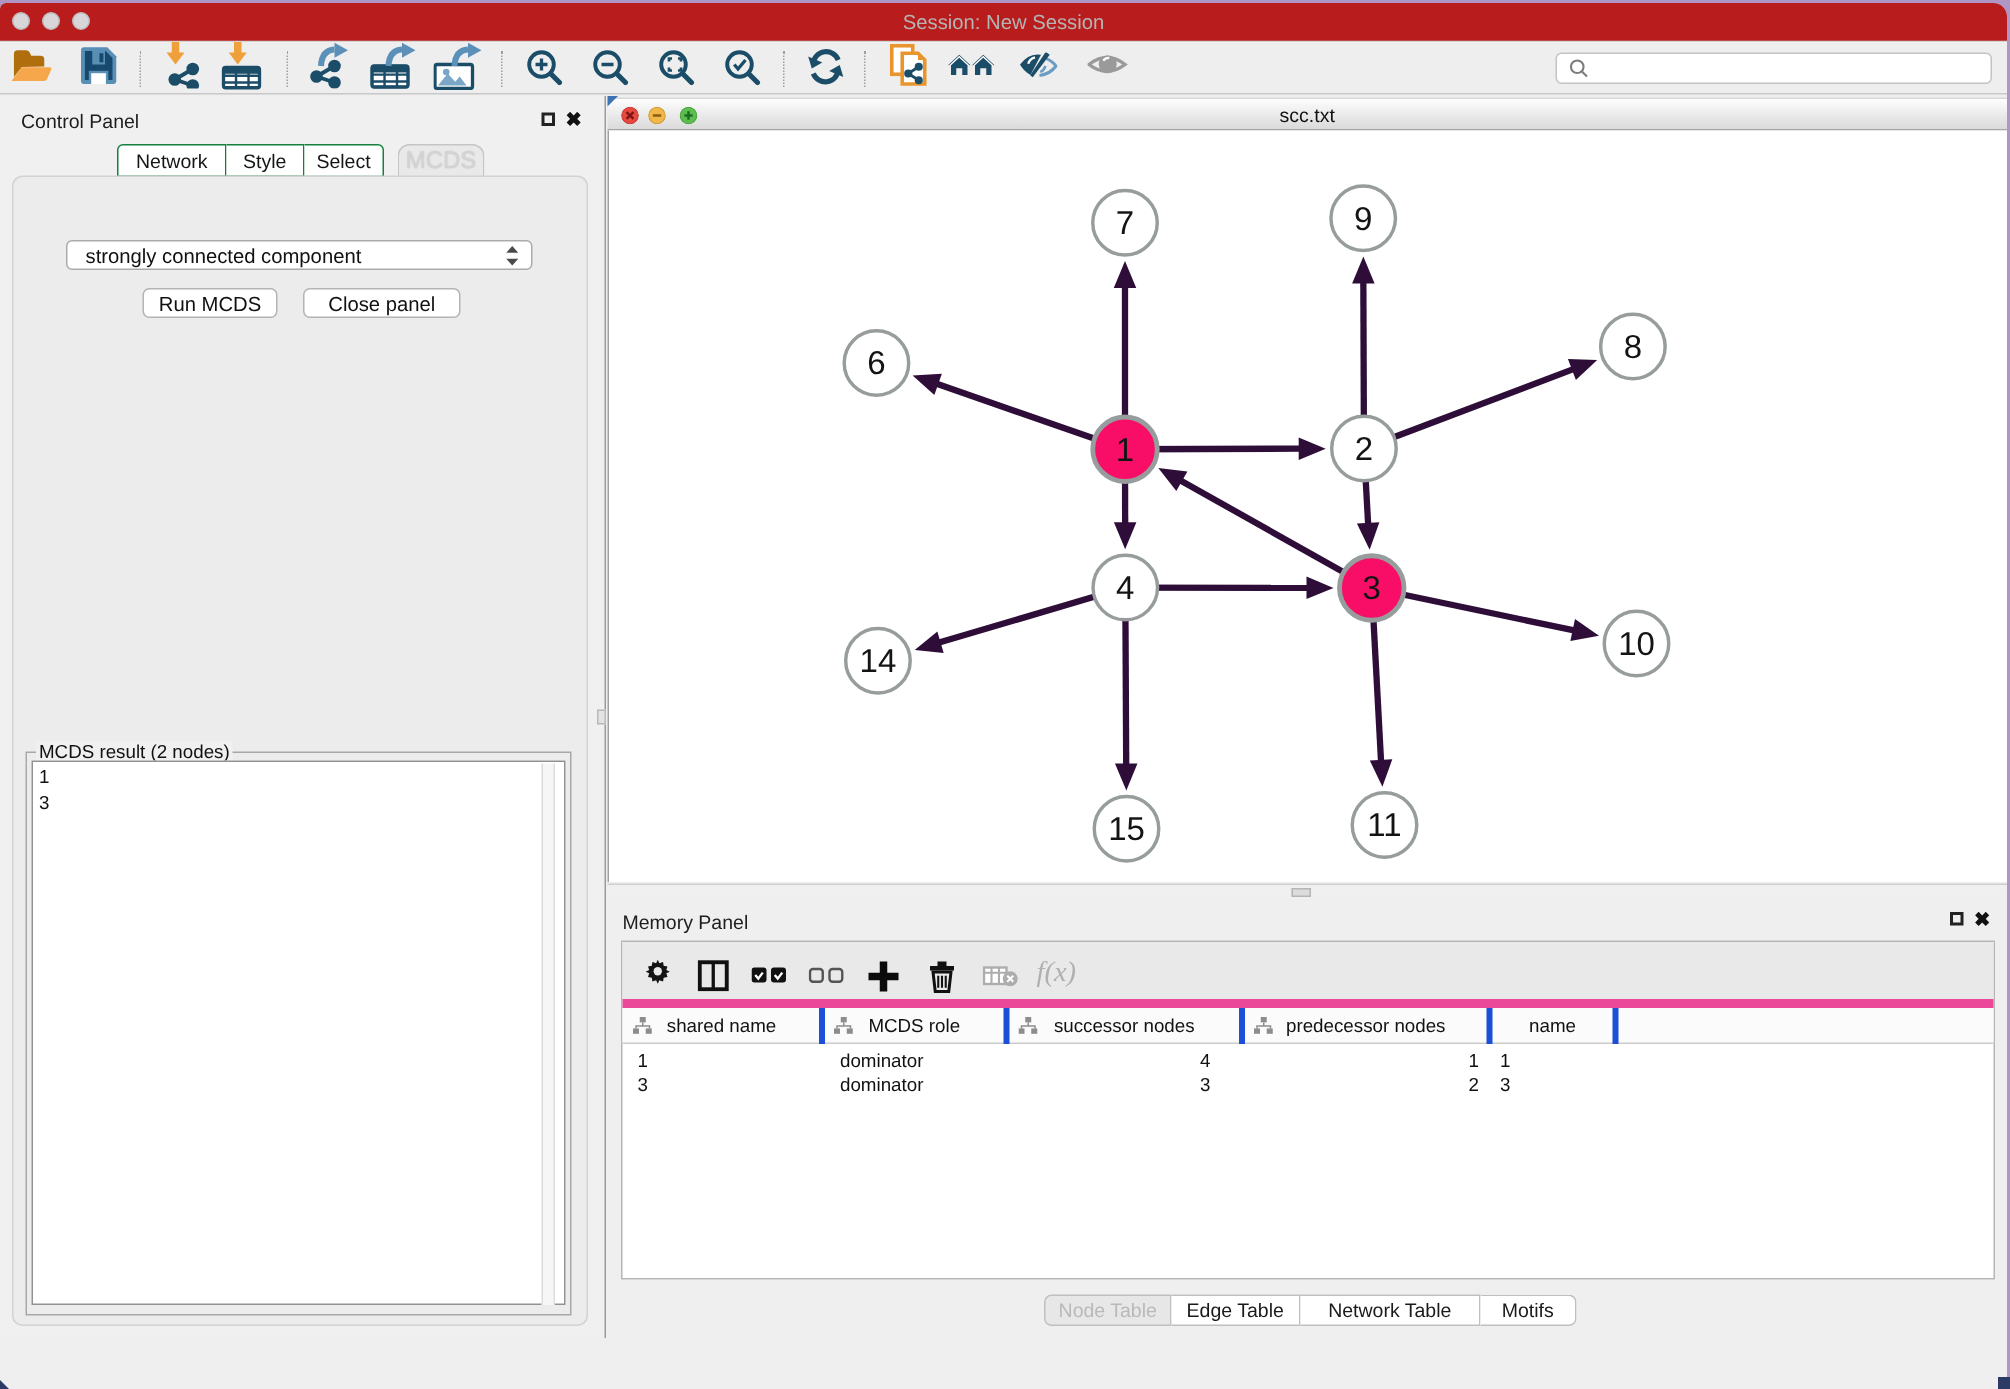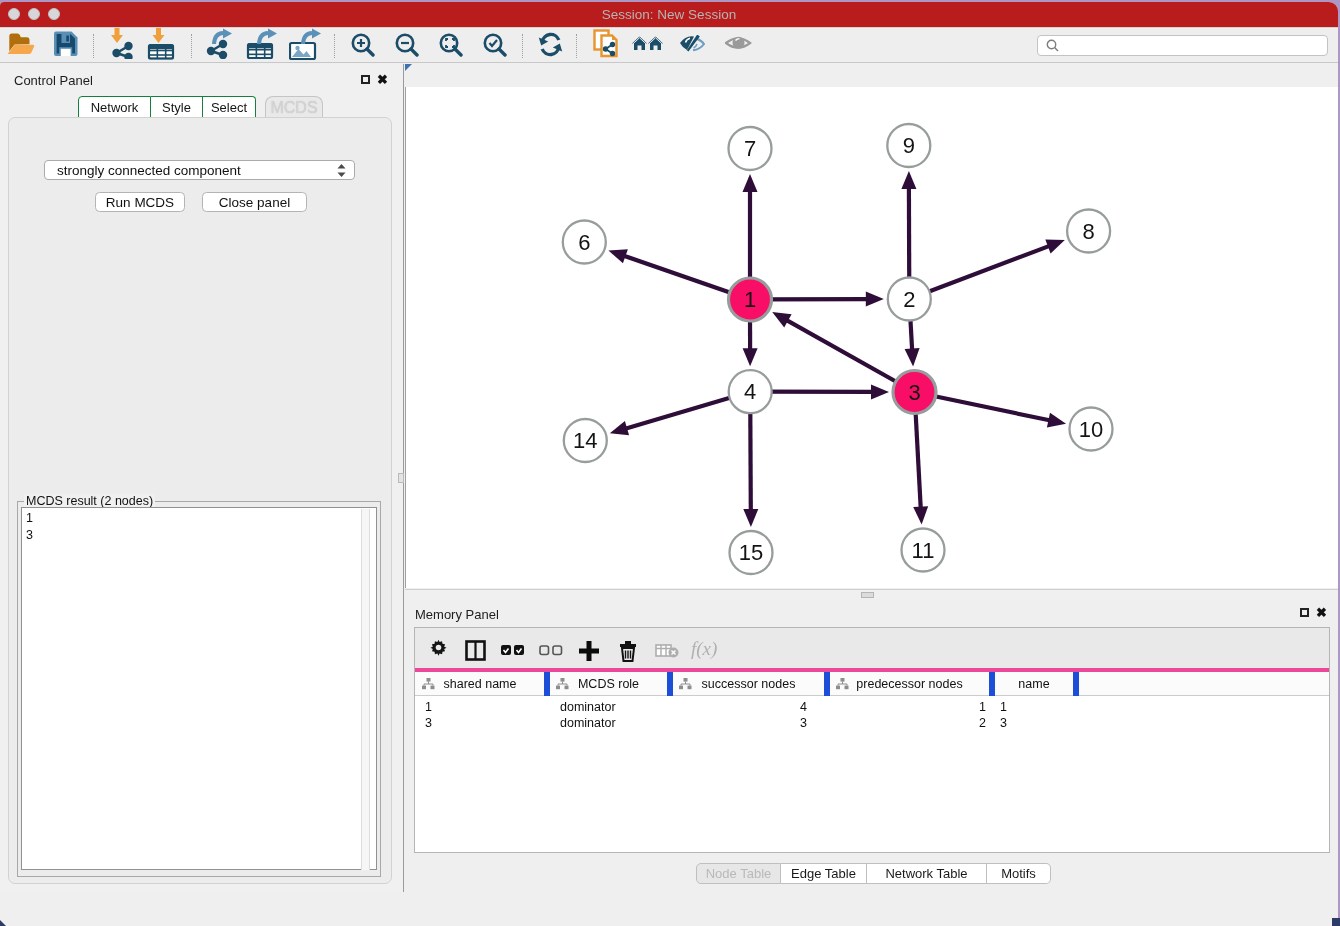--- a/index.html
+++ b/index.html
@@ -47,24 +47,24 @@
 #netcanvas{position:absolute;left:0;top:22px;width:933px;height:501px;background:#fff;
  border-left:1px solid #a0a0a0}
 .tlb{position:absolute;top:5px;width:12px;height:12px;border-radius:50%}
 #hsplit{position:absolute;left:405px;top:587px;width:933px;height:10px;background:#f0f0f0;
  border-top:1px solid #cfcfcf}
 #tpanel{position:absolute;left:405px;top:597px;width:933px;height:293px;background:#efefef}
 #tphead{position:absolute;left:10px;top:8px;font-size:13px;color:#1d1d1d}
 #tbox{position:absolute;left:9px;top:28px;width:916px;height:226px;background:#fff;
  border:1px solid #b5b5b5}
 #ttools{position:absolute;left:0;top:0;width:100%;height:44px;background:#e9e9e9;
- border-bottom:4px solid #ec4899}
+ border-bottom:6px solid #ec4899}
 #thead{position:absolute;left:0;top:44px;width:100%;height:24px;background:#fbfbfb;
  border-bottom:1px solid #cccccc}
-.hcell{position:absolute;top:0;height:24px;border-right:6px solid #1d4ed8;
+.hcell{position:absolute;top:0;height:24px;border-right:4px solid #1d4ed8;
  font-size:12.5px;color:#111;text-align:center;line-height:24px}
 .hicon{position:absolute}
 .trow{position:absolute;font-size:12.5px;color:#111;height:16px;line-height:16px}
 .btab{position:absolute;top:264px;height:21px;background:#fff;border:1px solid #bfbfbf;
  font-size:13px;color:#1a1a1a;text-align:center;line-height:20px}
 #statusbar{position:absolute;left:0;top:888px;width:1338px;height:34px;background:#eeeeee;
  border-top:1px solid #cdcdcd}
 .sbtn{position:absolute;top:7px;height:24px;background:#fdfdfd;border:1px solid #bdbdbd;
  border-radius:2px}
 </style></head><body>
@@ -249,20 +249,35 @@
   <div id="fieldset">
    <div id="legend">MCDS result (2 nodes)</div>
    <div id="resultbox">
      <div style="position:absolute;left:4px;top:2px;font-size:12.5px;color:#111;line-height:17px">1<br>3</div>
      <div style="position:absolute;right:6px;top:1px;width:9px;height:361px;background:#f6f6f6;border-left:1px solid #ddd;border-right:1px solid #ddd"></div>
    </div>
   </div>
  </div>
  <div id="vsplit-handle"></div>
  <div id="netframe">
+  <div id="nettitle">
+   <svg class="tlb" style="left:8.5px" width="12" height="12" viewBox="0 0 13 13">
+          <circle cx="6.5" cy="6.5" r="6" fill="#e8483f" stroke="#c43b33" stroke-width="0.8"></circle>
+          <path d="M4 4 L9 9 M9 4 L4 9" stroke="#7c1713" stroke-width="1.8"></path>
+        </svg>
+   <svg class="tlb" style="left:27px" width="12" height="12" viewBox="0 0 13 13">
+          <circle cx="6.5" cy="6.5" r="6" fill="#f0b848" stroke="#cf9a36" stroke-width="0.8"></circle>
+          <path d="M3.5 6.5 h6" stroke="#8a5c16" stroke-width="1.8"></path>
+        </svg>
+   <svg class="tlb" style="left:48px" width="12" height="12" viewBox="0 0 13 13">
+          <circle cx="6.5" cy="6.5" r="6" fill="#5cbd50" stroke="#47a53c" stroke-width="0.8"></circle>
+          <path d="M6.5 3.5 v6 M3.5 6.5 h6" stroke="#1d6d1f" stroke-width="1.8"></path>
+        </svg>
+   <div style="position:absolute;top:3px;width:100%;text-align:center;font-size:13px;color:#111">scc.txt</div>
+  </div>
   <div style="position:absolute;left:0;top:-1px;width:0;height:0;border-top:7px solid #3f72b2;border-right:7px solid transparent;z-index:3"></div>
   <div id="netcanvas"></div>
  </div>
 <svg id="graph" width="934" height="501" style="position:absolute;left:405px;top:86px" font-family="Liberation Sans, sans-serif">
       <line x1="345.0" y1="211.5" x2="345.0" y2="103.0" stroke="#2e0e38" stroke-width="4.2"></line>
       <polygon points="345.0,86.0 352.5,104.0 337.5,104.0" fill="#2e0e38"></polygon>
       <line x1="345.0" y1="211.5" x2="219.5" y2="167.9" stroke="#2e0e38" stroke-width="4.2"></line>
       <polygon points="203.4,162.4 222.9,161.2 217.9,175.3" fill="#2e0e38"></polygon>
       <line x1="345.0" y1="211.5" x2="461.8" y2="211.1" stroke="#2e0e38" stroke-width="4.2"></line>
       <polygon points="478.8,211.1 460.8,218.6 460.8,203.6" fill="#2e0e38"></polygon>

